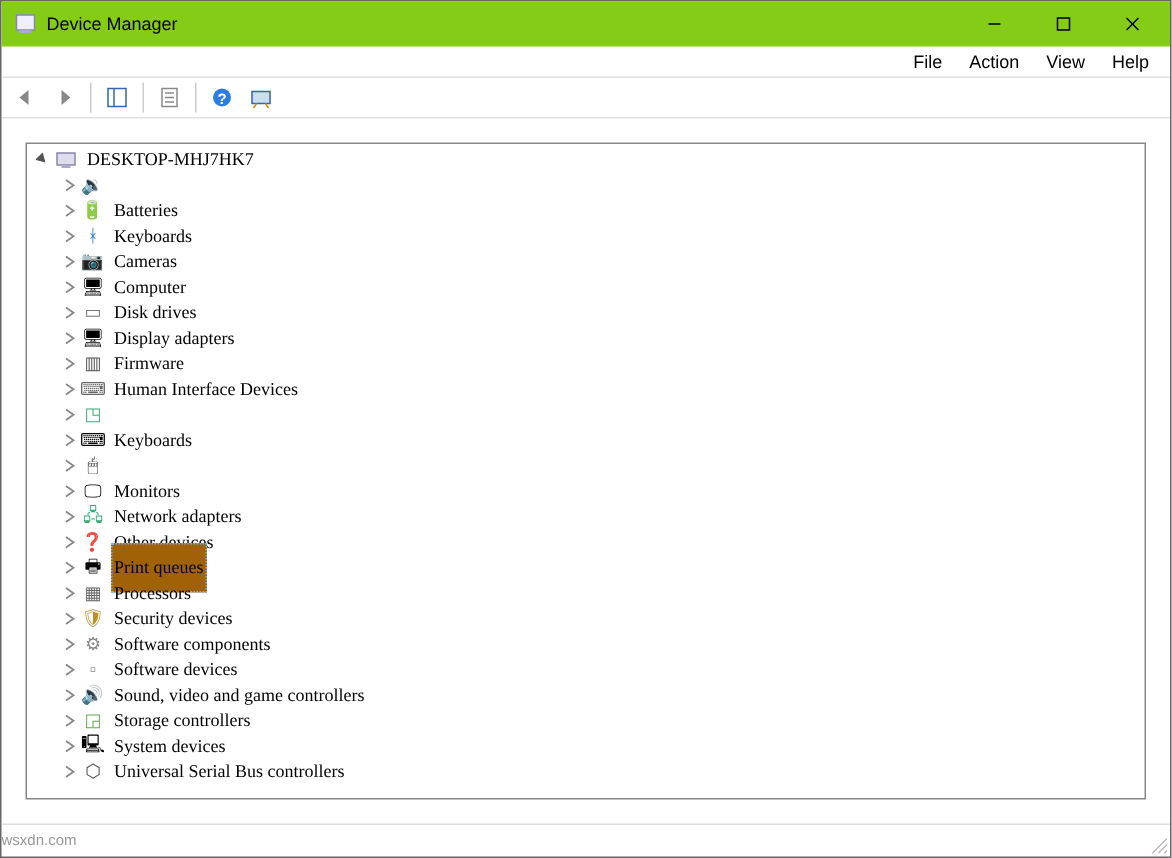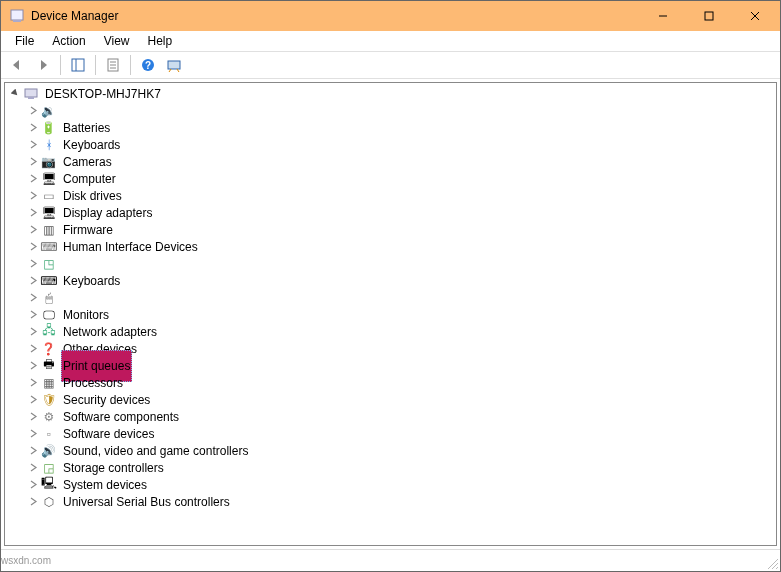--- a/index.html
+++ b/index.html
@@ -13,39 +13,40 @@
     border: 1px solid #666;
     display: flex;
     flex-direction: column;
     overflow: hidden;
   }
   .titlebar {
     height: 30px;
     display: flex;
     align-items: center;
     padding: 0 2px 0 8px;
-    background: #fdba74;
+    background: #84cc16;
   }
   .titlebar .app-icon {
     width: 16px; height: 16px;
     margin-right: 6px;
   }
   .titlebar .title { flex: 1; font-size: 12px; }
   .winbtn {
     width: 46px; height: 30px;
     display: flex; align-items: center; justify-content: center;
     font-family: "Segoe UI Symbol", sans-serif;
     font-size: 10px;
   }
   .menubar {
     height: 20px;
     display: flex;
     align-items: center;
     padding: 0 6px;
     gap: 2px;
+    justify-content: flex-end;
   }
   .menuitem {
     padding: 1px 8px;
     font-size: 12px;
   }
   .toolbar {
     height: 28px;
     border-top: 1px solid #e0e0e0;
     border-bottom: 1px solid #e0e0e0;
     display: flex;
@@ -58,24 +59,25 @@
     display: flex; align-items: center; justify-content: center;
     border: 1px solid transparent;
   }
   .tsep {
     width: 1px; height: 20px;
     background: #ccc;
     margin: 0 3px;
   }
   .tree-wrap {
     flex: 1;
-    margin: 3px;
+    margin: 16px;
     border: 1px solid #888;
     overflow: auto;
     background: #fff;
+    font-family: Liberation Serif, serif;
   }
   .tree {
     padding: 2px 0;
   }
   .root-row, .cat-row {
     display: flex;
     align-items: center;
     height: 17px;
     white-space: nowrap;
   }
@@ -89,21 +91,21 @@
   }
   .expander svg { width: 9px; height: 9px; }
   .node-icon {
     width: 16px; height: 16px;
     margin-right: 4px;
     display: flex; align-items: center; justify-content: center;
     font-size: 12px;
   }
   .node-label { font-size: 12px; padding: 0 2px; }
   .selected .node-label {
-    background: #be185d;
+    background: #a16207;
     border: 1px dotted #7ab7e8;
     padding: 8px 1px;
   }
   .statusbar {
     height: 22px;
     border-top: 1px solid #ddd;
     display: flex;
   }
   .status-grip {
     margin-left: auto;

